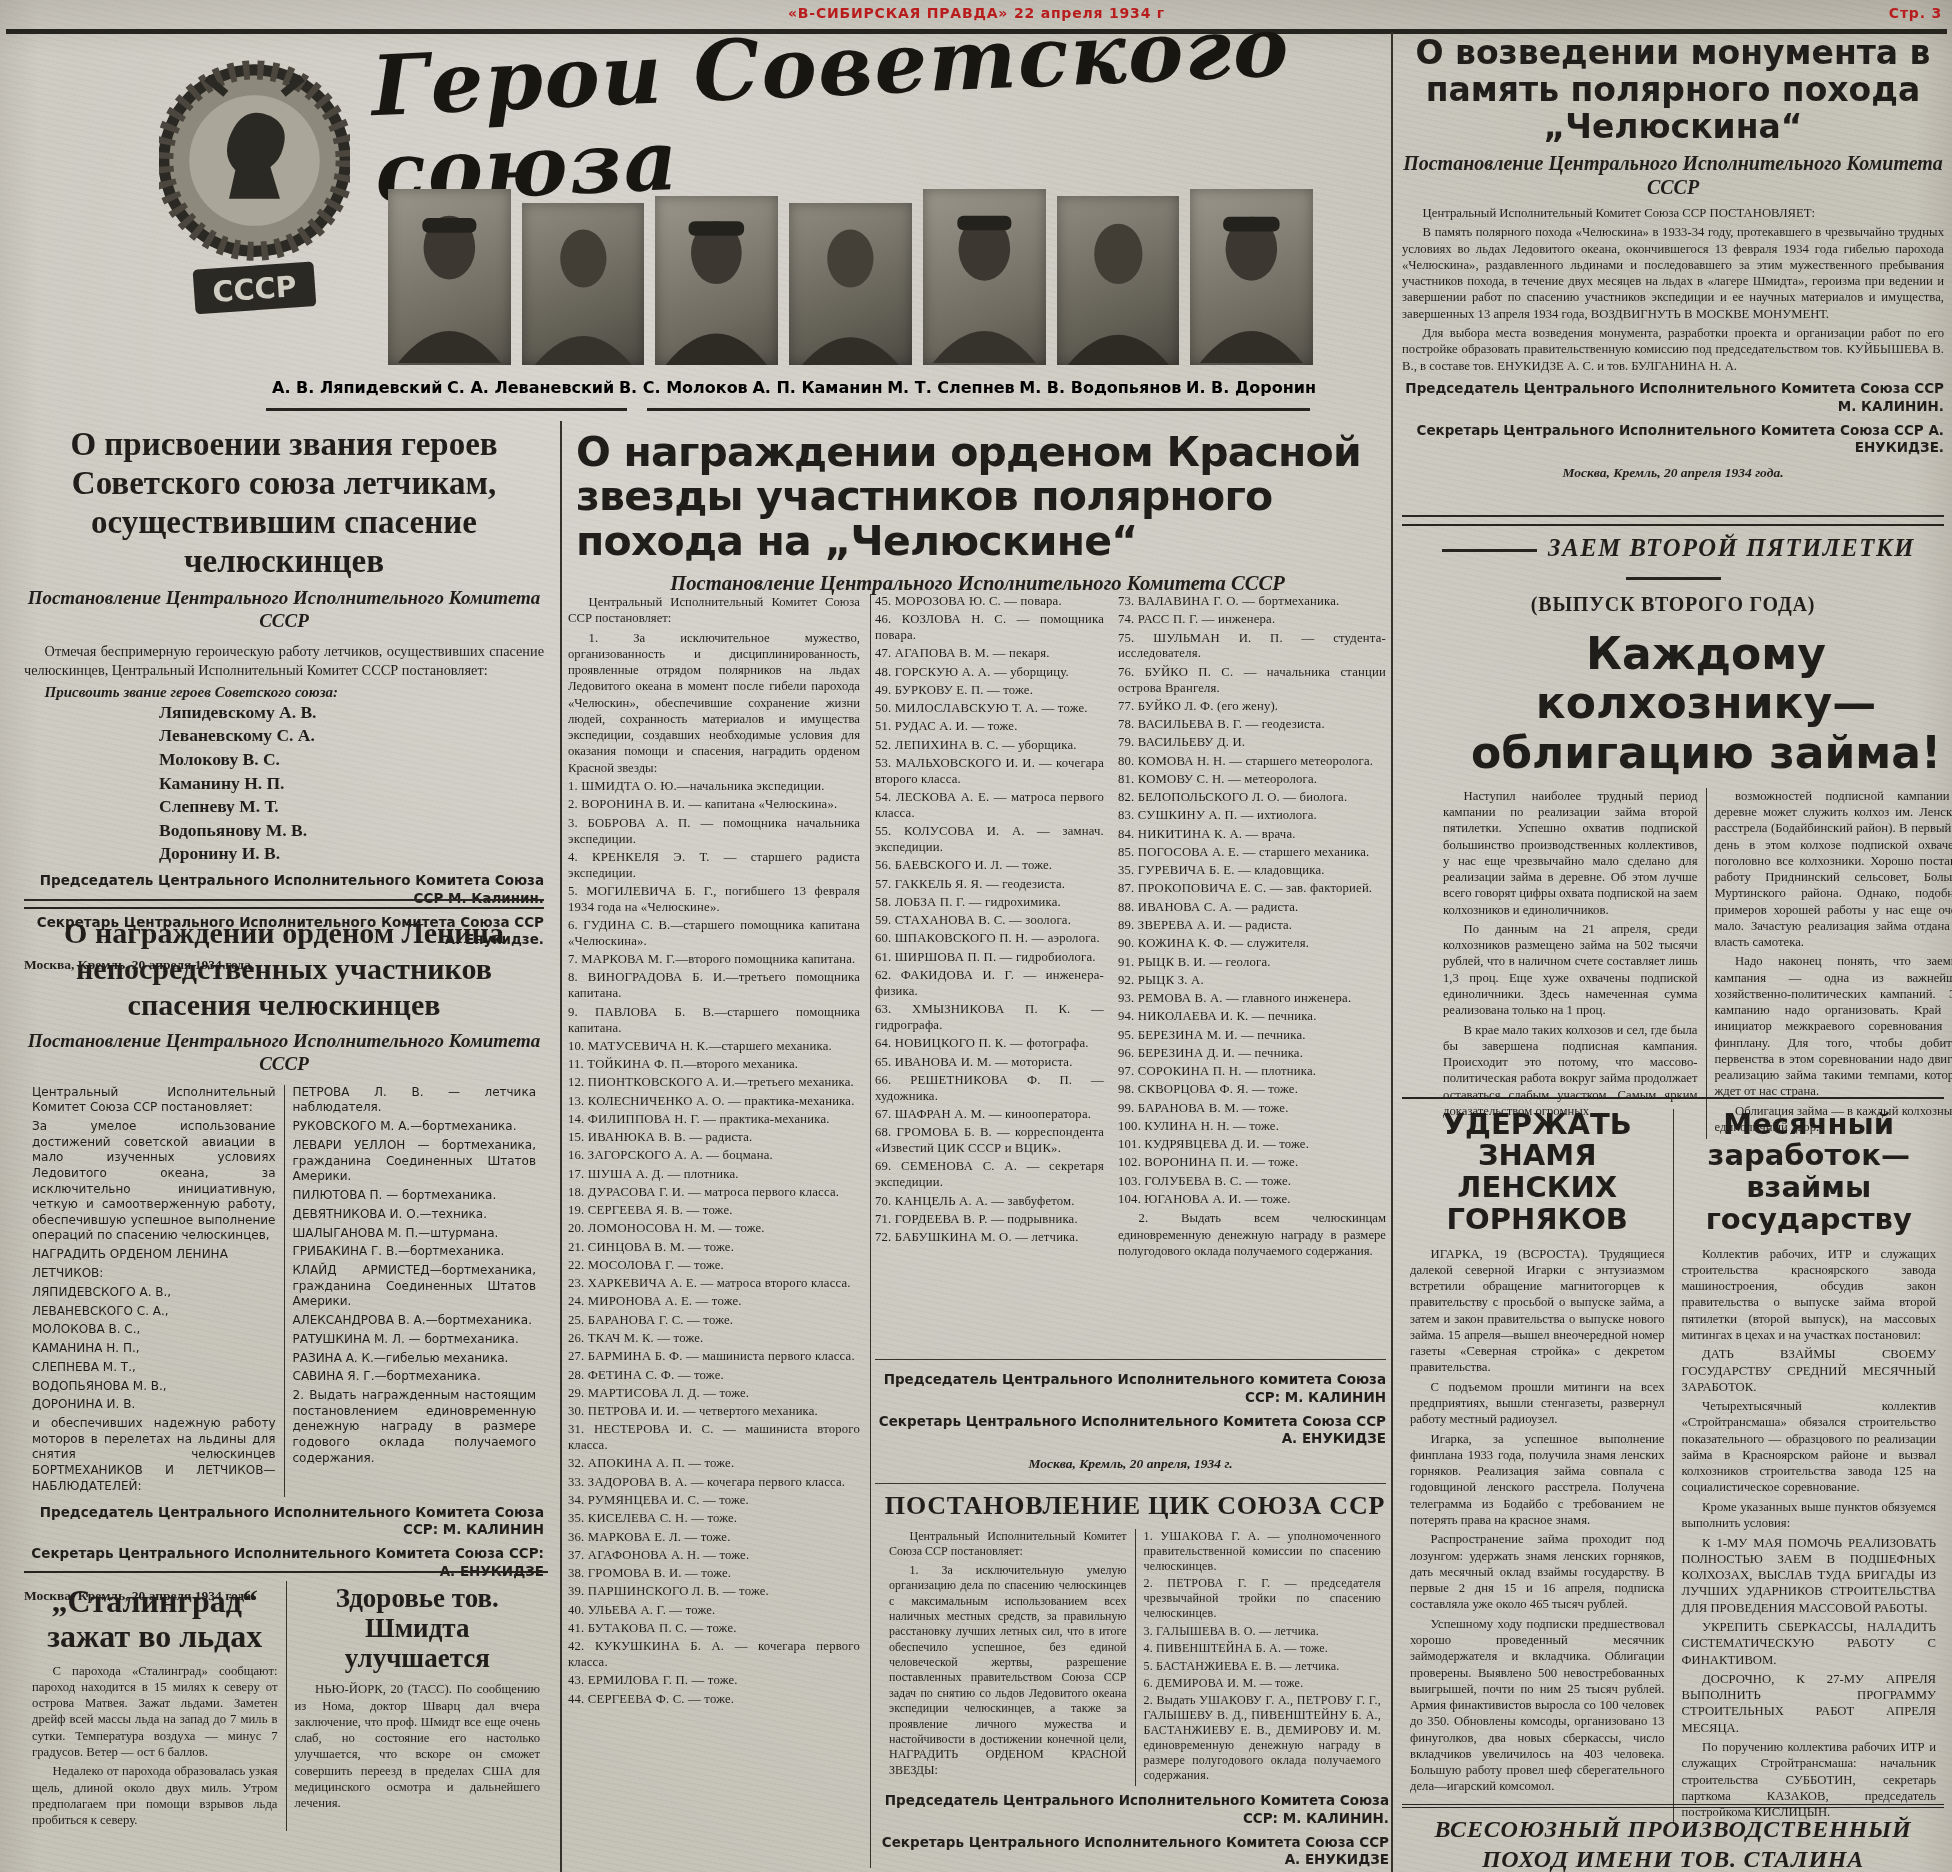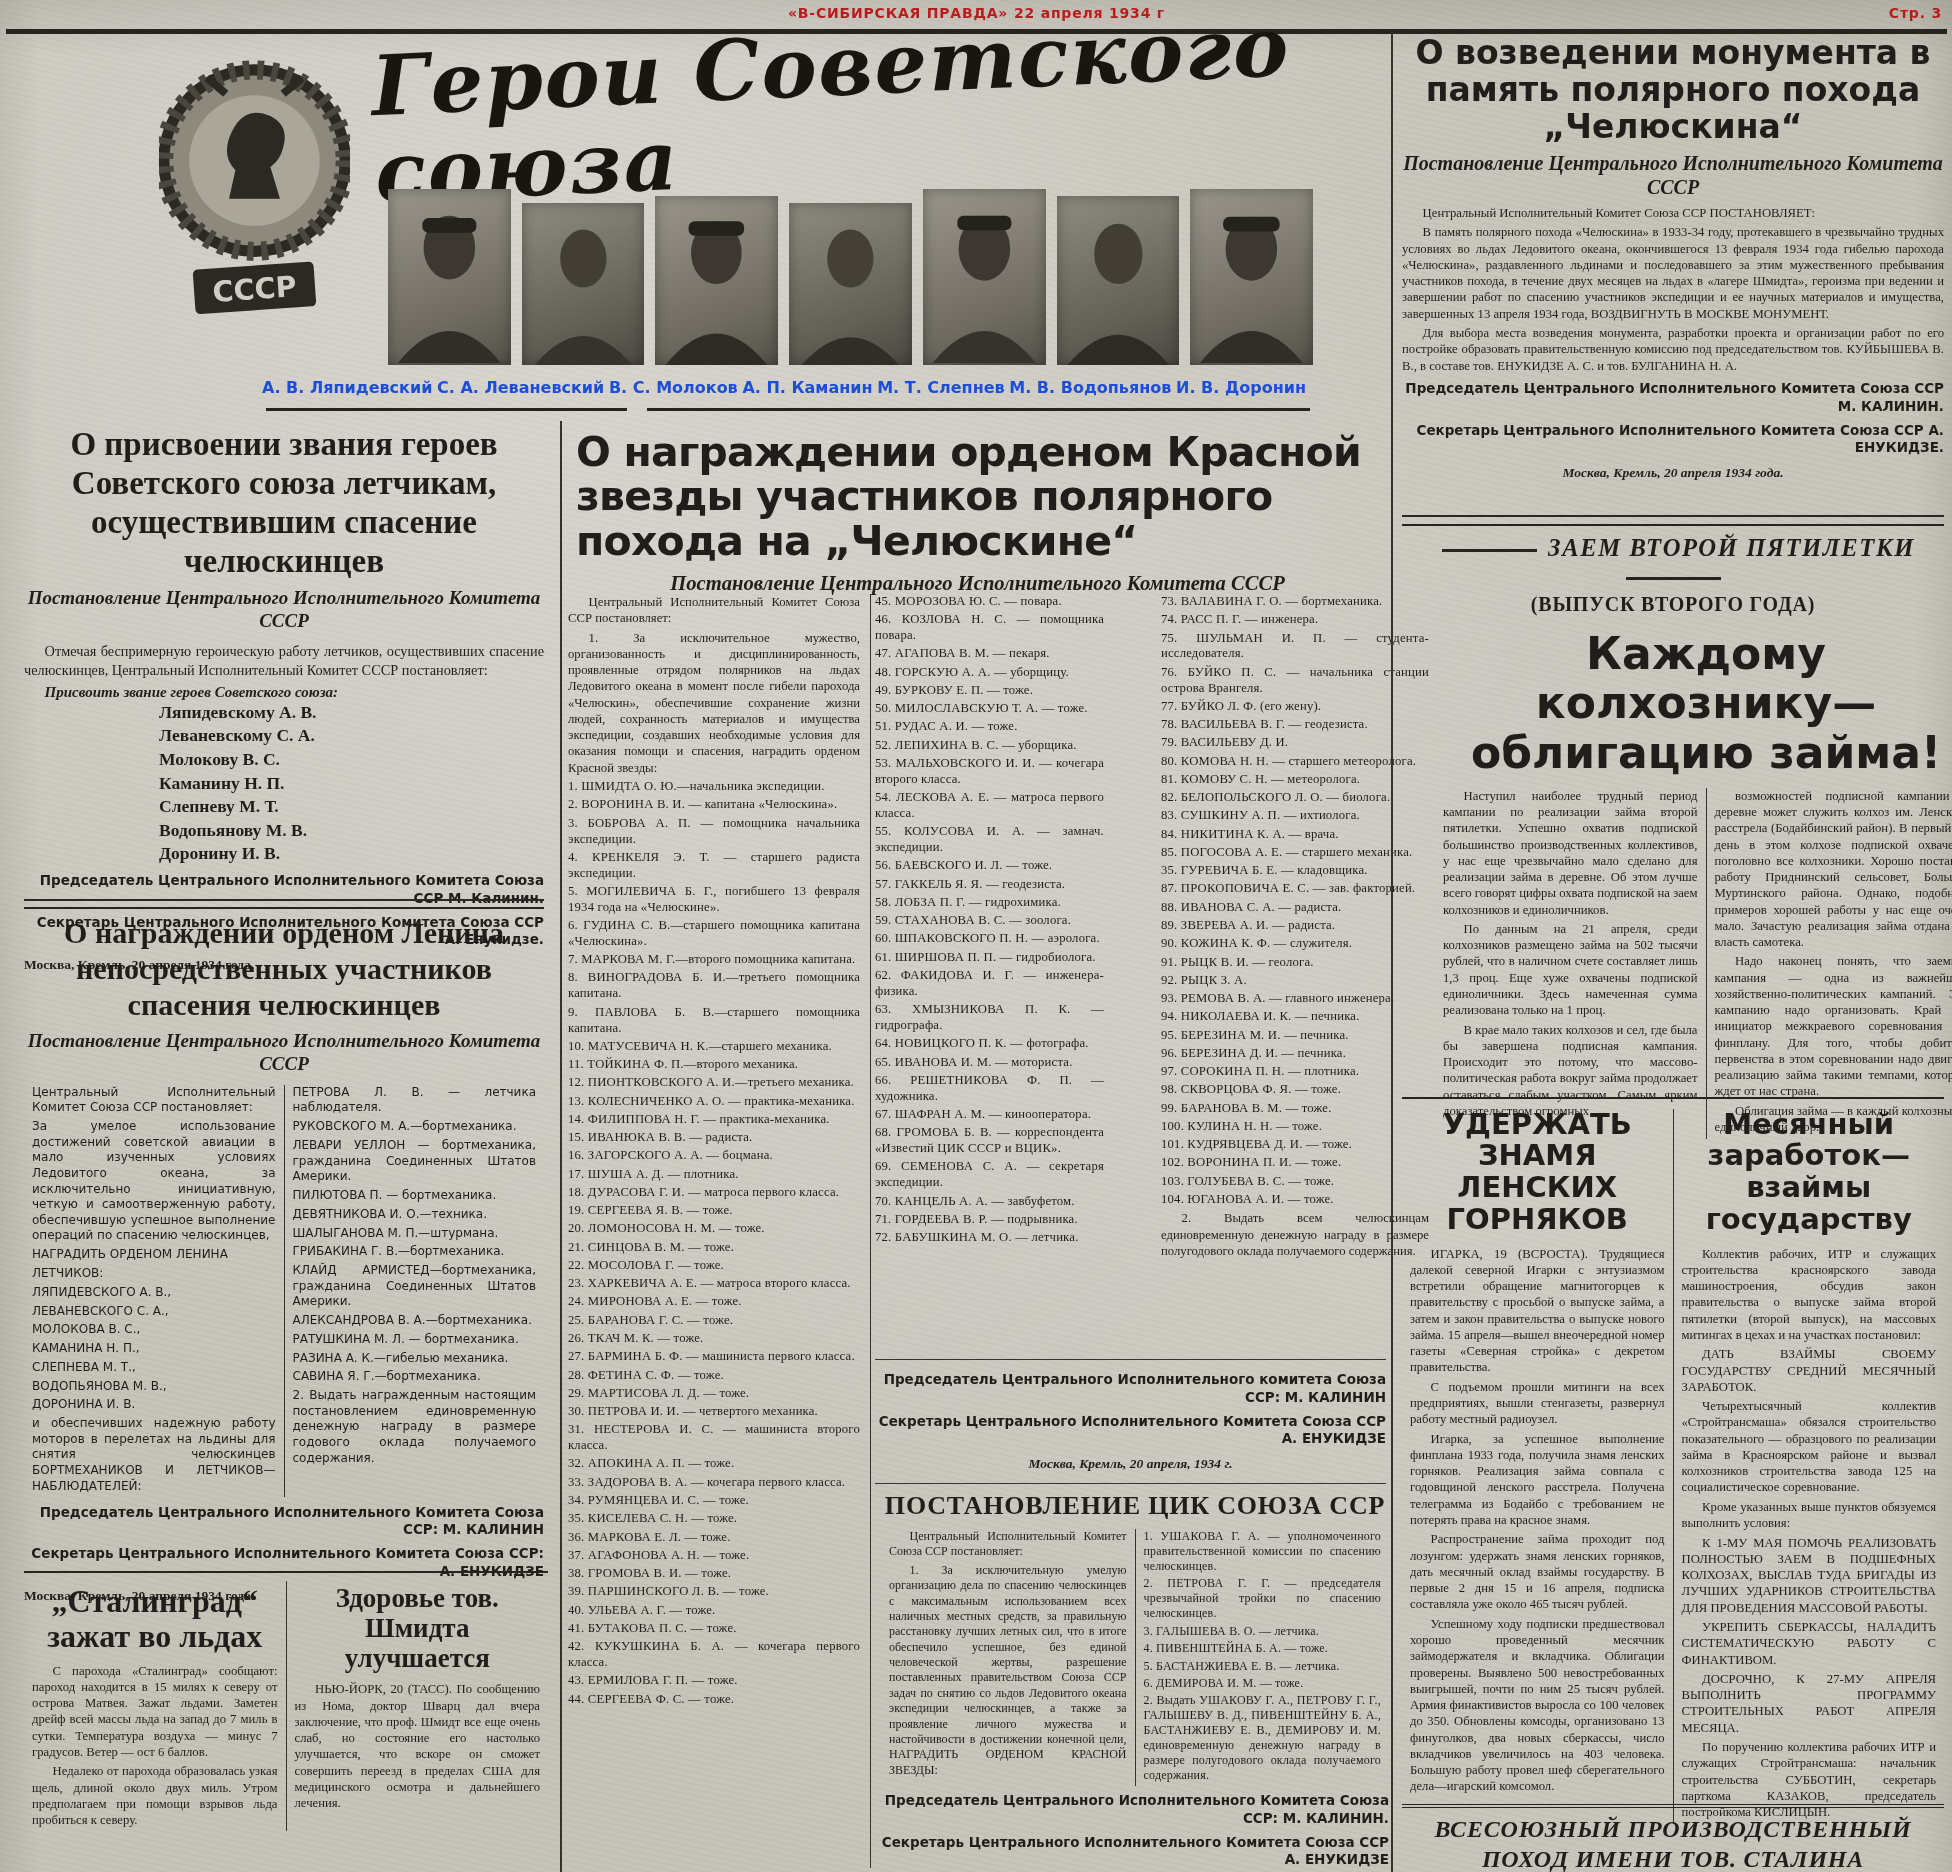--- a/index.html
+++ b/index.html
@@ -34,22 +34,22 @@
   .badge{position:absolute;left:159px;top:46px;width:191px;height:318px;}
   .script-title{position:absolute;left:373px;top:22px;width:969px;margin:0;
     font-family:"DejaVu Serif",serif;font-style:italic;font-weight:bold;
     font-size:83px;line-height:1.05;transform:rotate(-2.5deg);letter-spacing:1.6px;color:#181611;}
   .portraits{position:absolute;left:388px;top:189px;width:925px;height:176px;display:flex;gap:11px;align-items:flex-end;}
   .portrait{flex:1;height:100%;background:linear-gradient(160deg,#9a968b,#6f6b60 70%,#55524a);
     box-shadow:inset 0 0 14.3px rgba(0,0,0,.35);overflow:hidden;}
   .portrait:nth-child(2n){background:linear-gradient(160deg,#8f8b80,#625f55 70%,#4c4942);height:92%;}
   .portrait:nth-child(3n){height:96%;}
   .portrait svg{width:100%;height:100%;display:block;}
-  .caption{position:absolute;left:262px;top:378px;width:1044px;display:flex;justify-content:space-between;
-    font-family:"DejaVu Sans",sans-serif;font-weight:bold;font-size:16px;color:#1d4ed8;white-space:nowrap;}
+  .caption{position:absolute;left:272px;top:378px;width:1044px;display:flex;justify-content:space-between;
+    font-family:"DejaVu Sans",sans-serif;font-weight:bold;font-size:16px;color:#000000;white-space:nowrap;}
   .cap-name{display:inline-block;}
   .cap-rule-a{position:absolute;left:266px;top:408px;width:361px;height:3.2px;background:#26241f;}
   .cap-rule-b{position:absolute;left:647px;top:408px;width:663px;height:3.2px;background:#26241f;}
 
   
   .para{font-size:12.7px;line-height:1.28;text-align:justify;text-indent:20.6px;margin:0 0 3.2px 0;}
   .entry{font-size:12.7px;line-height:1.25;text-align:justify;margin:0 0 2.4px 0;letter-spacing:0.2px;}
   .subhead{font-weight:bold;font-style:italic;text-align:center;font-size:19px;line-height:1.2;margin:6.4px 0 9.5px 0;}
   .sig{font-family:"DejaVu Sans",sans-serif;font-weight:bold;font-size:13.5px;line-height:1.3;text-align:right;margin-top:6.4px;}
   .dateline{font-weight:bold;font-size:13.5px;margin-top:8px;}
@@ -71,21 +71,21 @@
   .l-bottom .bcol + .bcol{border-left:1.6px solid #35322c;}
   .l-bottom h3{margin:3.2px 0 8px 0;font-size:32px;line-height:1.1;text-align:center;font-weight:bold;}
   .l-bottom h3.smaller{font-size:27px;}
 
   
   .c-head{left:568px;top:422px;width:819px;}
   .c-head h2{margin:8px;font-family:"DejaVu Sans",sans-serif;font-weight:bold;font-size:41px;line-height:1.08;text-align:left;letter-spacing:-0.8px;}
   .c-head .subhead{font-size:20.6px;}
   .c-col1{left:568px;top:594px;width:292px;padding-right:9.5px;border-right:1.6px solid #35322c;height:1274px;}
   .c-col2{left:875px;top:594px;width:229px;}
-  .c-col3{left:1118px;top:594px;width:268px;margin-left:43px;}
+  .c-col3{left:1118px;top:594px;width:268px;}
   .c-sign{left:875px;top:1359px;width:511px;}
   .cik{left:881px;top:1491px;width:508px;}
   .cik h3{margin:0 0 6.4px 0;text-align:center;font-weight:bold;font-size:26px;letter-spacing:0.8px;}
   .cik .para,.cik .entry{font-size:12px;}
 
   
   .r-monument{left:1402px;top:35px;width:542px;}
   .r-monument h2{margin:0;font-family:"DejaVu Sans",sans-serif;font-weight:bold;font-size:33px;line-height:1.12;text-align:center;}
   .r-monument .subhead{font-size:20px;margin:4.8px 0 6.4px 0;}
   .r-zaem{left:1402px;top:524px;width:542px;text-align:center;}

